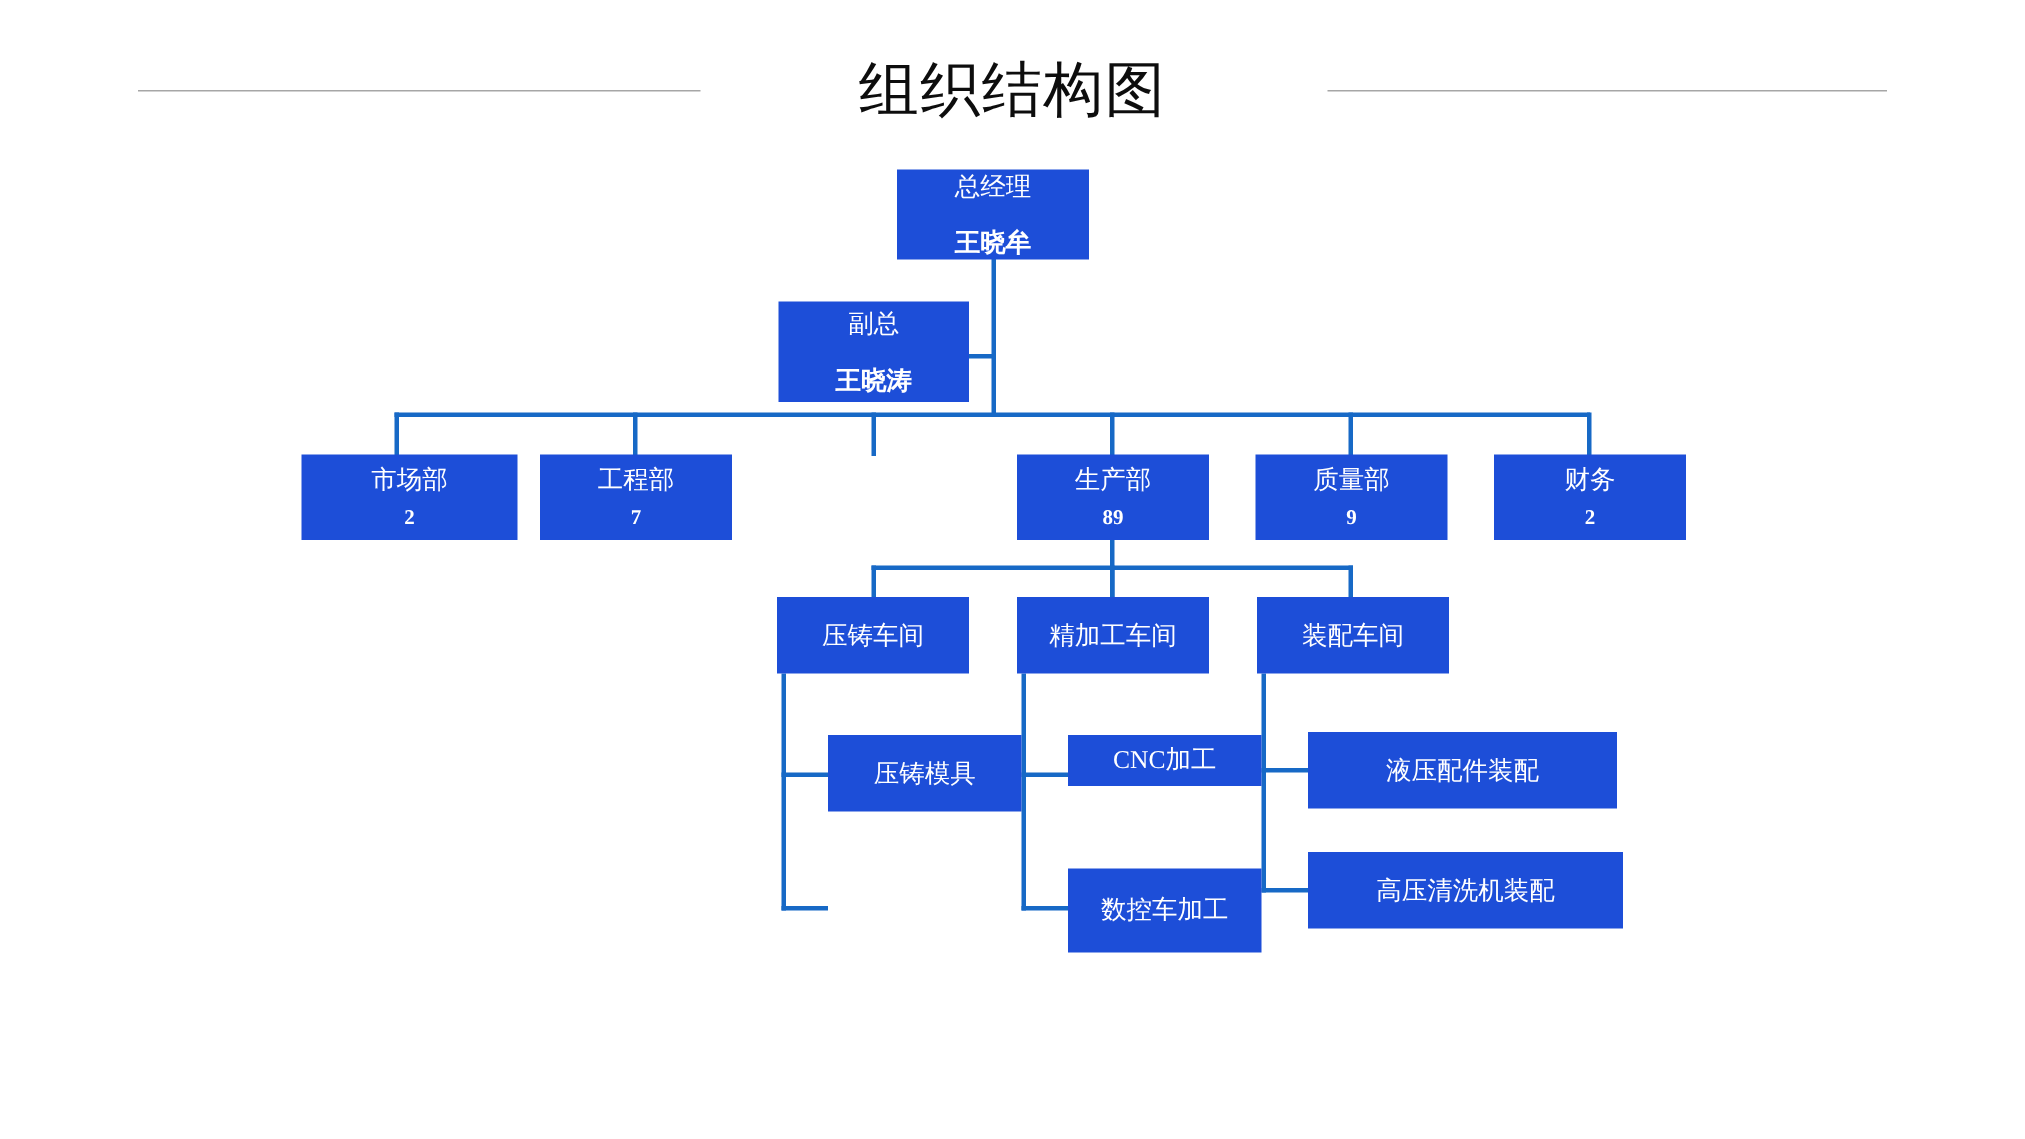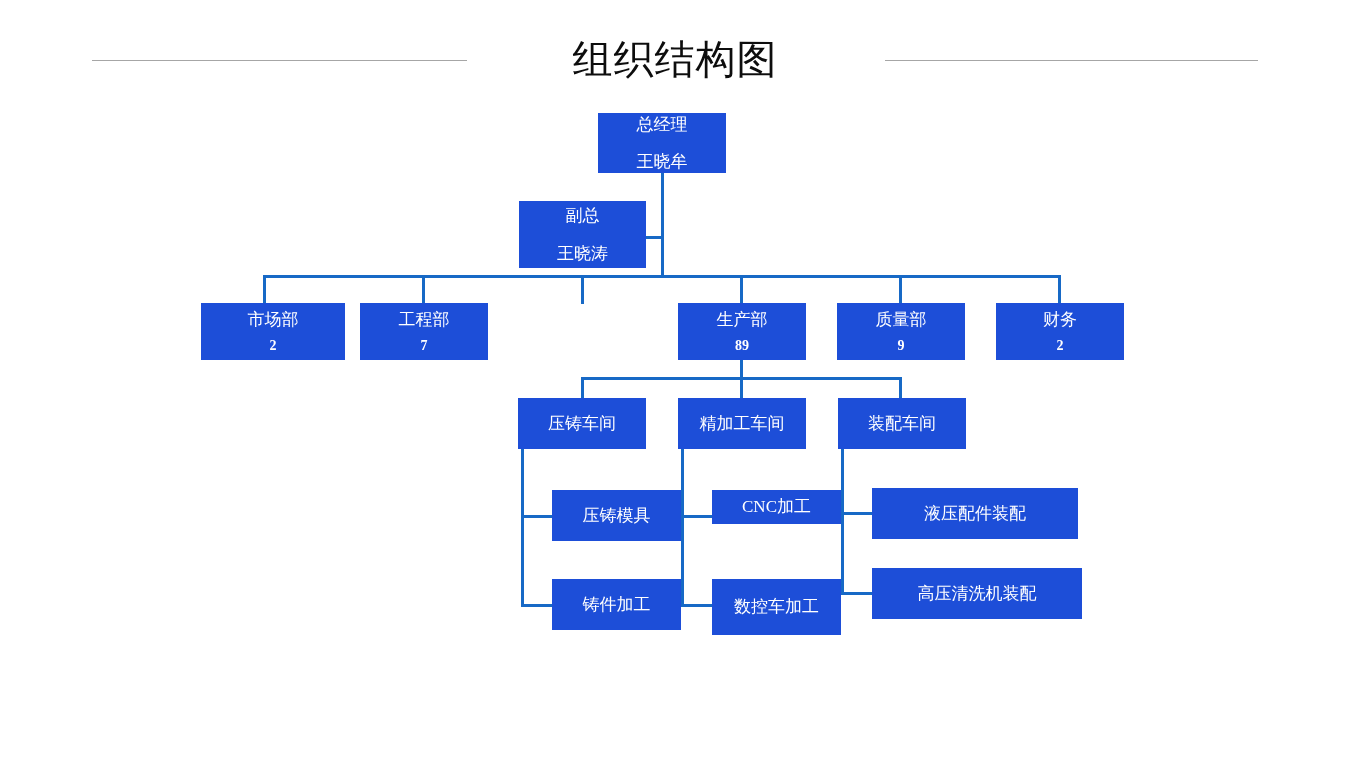--- a/index.html
+++ b/index.html
@@ -65,20 +65,21 @@
     font-size: 14px;
     font-weight: bold;
     margin-top: 7px;
     white-space: nowrap;
   }
   .node.two-line .node-title { font-size: 17px; }
   .node.two-line .node-sub {
     font-size: 17px;
     margin-top: 16px;
     white-space: nowrap;
+    font-weight: bold;
   }
 
   
   .conn {
     position: absolute;
     background: #1769C6;
   }
   .conn.v { width: 3px; }
   .conn.h { height: 3px; }
 </style>
@@ -175,23 +176,20 @@
   </div>
 
   <div class="node" style="left:712px; top:490px; width:129px; height:34px;">
     <span class="node-title">CNC加工</span>
   </div>
 
   <div class="node" style="left:872px; top:488px; width:206px; height:51px;">
     <span class="node-title">液压配件装配</span>
   </div>
 
-  <div class="node" style="left:552px; top:579px; width:129px; height:51px;">
-    <span class="node-title">铸件加工</span>
-  </div>
 
   <div class="node" style="left:712px; top:579px; width:129px; height:56px;">
     <span class="node-title">数控车加工</span>
   </div>
 
   <div class="node" style="left:872px; top:568px; width:210px; height:51px;">
     <span class="node-title">高压清洗机装配</span>
   </div>
 
 </div>

